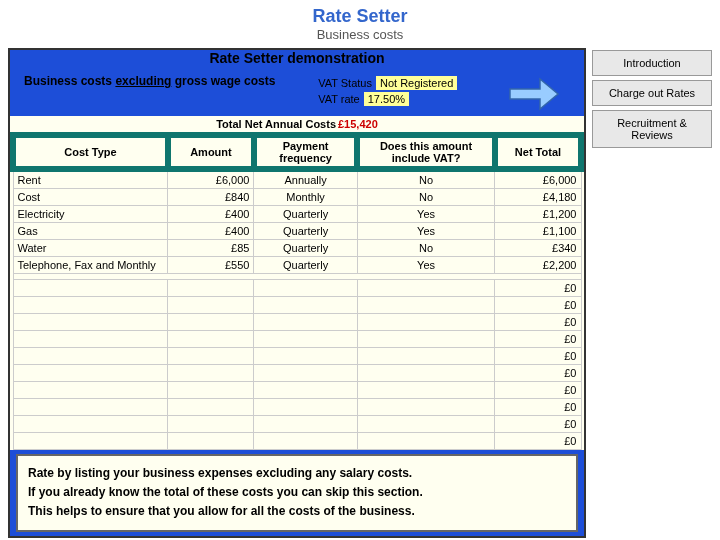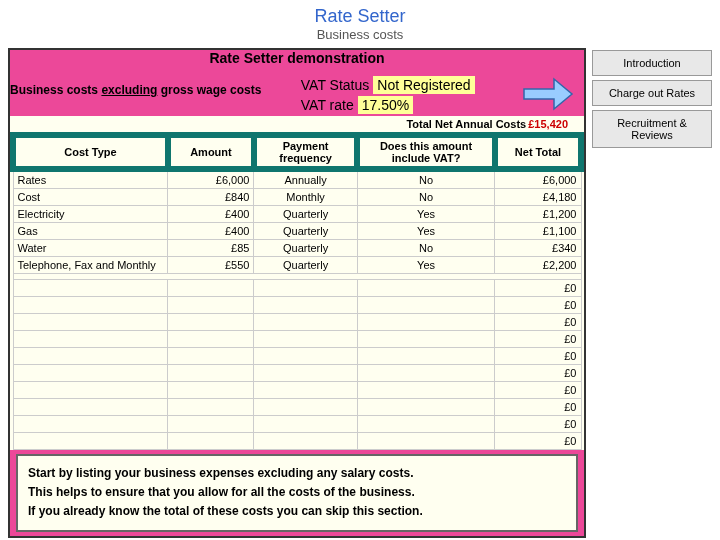--- a/index.html
+++ b/index.html
@@ -11,68 +11,68 @@
       height: 540px;
       overflow: hidden;
     }
     .header {
       text-align: center;
       padding: 6px 0 2px;
     }
     .header-title {
       font-size: 18px;
       color: #3366cc;
-      font-weight: normal;
+      font-weight: bold;
     }
     .header-sub {
       font-size: 13px;
       color: #555;
     }
     .main-container {
       display: flex;
       flex-direction: row;
       padding: 4px 8px;
       gap: 6px;
     }
     .content-area {
       flex: 1;
       border: 2px solid #333;
-      background: #ec4899;
+      background: #1d4ed8;
     }
     .content-top-title {
       font-size: 14px;
       font-weight: bold;
       text-align: center;
       margin-bottom: 4px;
     }
     .business-costs-label {
       font-weight: bold;
       font-size: 12px;
     }
     .business-costs-label span.underline {
       text-decoration: underline;
     }
     .vat-section {
-      font-size: 14px;
+      font-size: 11px;
       margin-top: 2px;
     }
     .vat-status-row {
       display: flex;
       gap: 4px;
       align-items: center;
     }
     .vat-value {
       background: #ffff99;
       padding: 1px 4px;
     }
     .top-row {
       display: flex;
-      align-items: center;
+      align-items: flex-start;
       justify-content: space-between;
-      padding: 4px 0 2px;
+      padding: 4px 14px 2px;
     }
     .clear-btn {
       background: #ffcccc;
       border: 1px solid #cc0000;
       padding: 6px 12px;
       font-size: 11px;
       cursor: pointer;
       font-weight: bold;
       color: #000;
     }
@@ -101,21 +101,21 @@
     }
     .arrow-svg {
       width: 60px;
       height: 40px;
     }
     .table-section {
       padding: 0;
     }
     .totals-row {
       display: flex;
-      justify-content: flex-end;
+      justify-content: center;
       align-items: center;
       background: #fffff0;
       padding: 2px 16px;
       gap: 2px;
       font-size: 11px;
       font-weight: bold;
     }
     table {
       width: 100%;
       border-collapse: collapse;
@@ -209,21 +209,21 @@
           <tr>
             <th class="col-type">Cost Type</th>
             <th class="col-amount">Amount</th>
             <th class="col-freq">Payment frequency</th>
             <th class="col-vat">Does this amount include VAT?</th>
             <th class="col-net">Net Total</th>
           </tr>
         </thead>
         <tbody id="table-body">
         <tr>
-      <td class="col-type">Rates</td>
+      <td class="col-type">Rent</td>
       <td class="col-amount amount">£6,000</td>
       <td class="col-freq center">Annually</td>
       <td class="col-vat center">No</td>
       <td class="col-net amount">£6,000</td>
     </tr>
             <tr>
       <td class="col-type">Cost</td>
       <td class="col-amount amount">£840</td>
       <td class="col-freq center">Monthly</td>
       <td class="col-vat center">No</td>
@@ -328,23 +328,23 @@
       <td class="col-amount amount"></td>
       <td class="col-freq center"></td>
       <td class="col-vat center"></td>
       <td class="col-net amount">£0</td>
     </tr>
           </tbody>
       </table>
     </div>
 
     <div class="info-box">
-      <div>Start by listing your business expenses excluding any salary costs.</div>
+      <div>Rate by listing your business expenses excluding any salary costs.</div>
+      <div>If you already know the total of these costs you can skip this section.</div>
       <div>This helps to ensure that you allow for all the costs of the business.</div>
-      <div>If you already know the total of these costs you can skip this section.</div>
     </div>
   </div>
 
   <div class="sidebar">
     <button class="sidebar-btn">Introduction</button>
     <button class="sidebar-btn">Charge out Rates</button>
     <button class="sidebar-btn">Recruitment &amp; Reviews</button>
   </div>
 </div>
 

